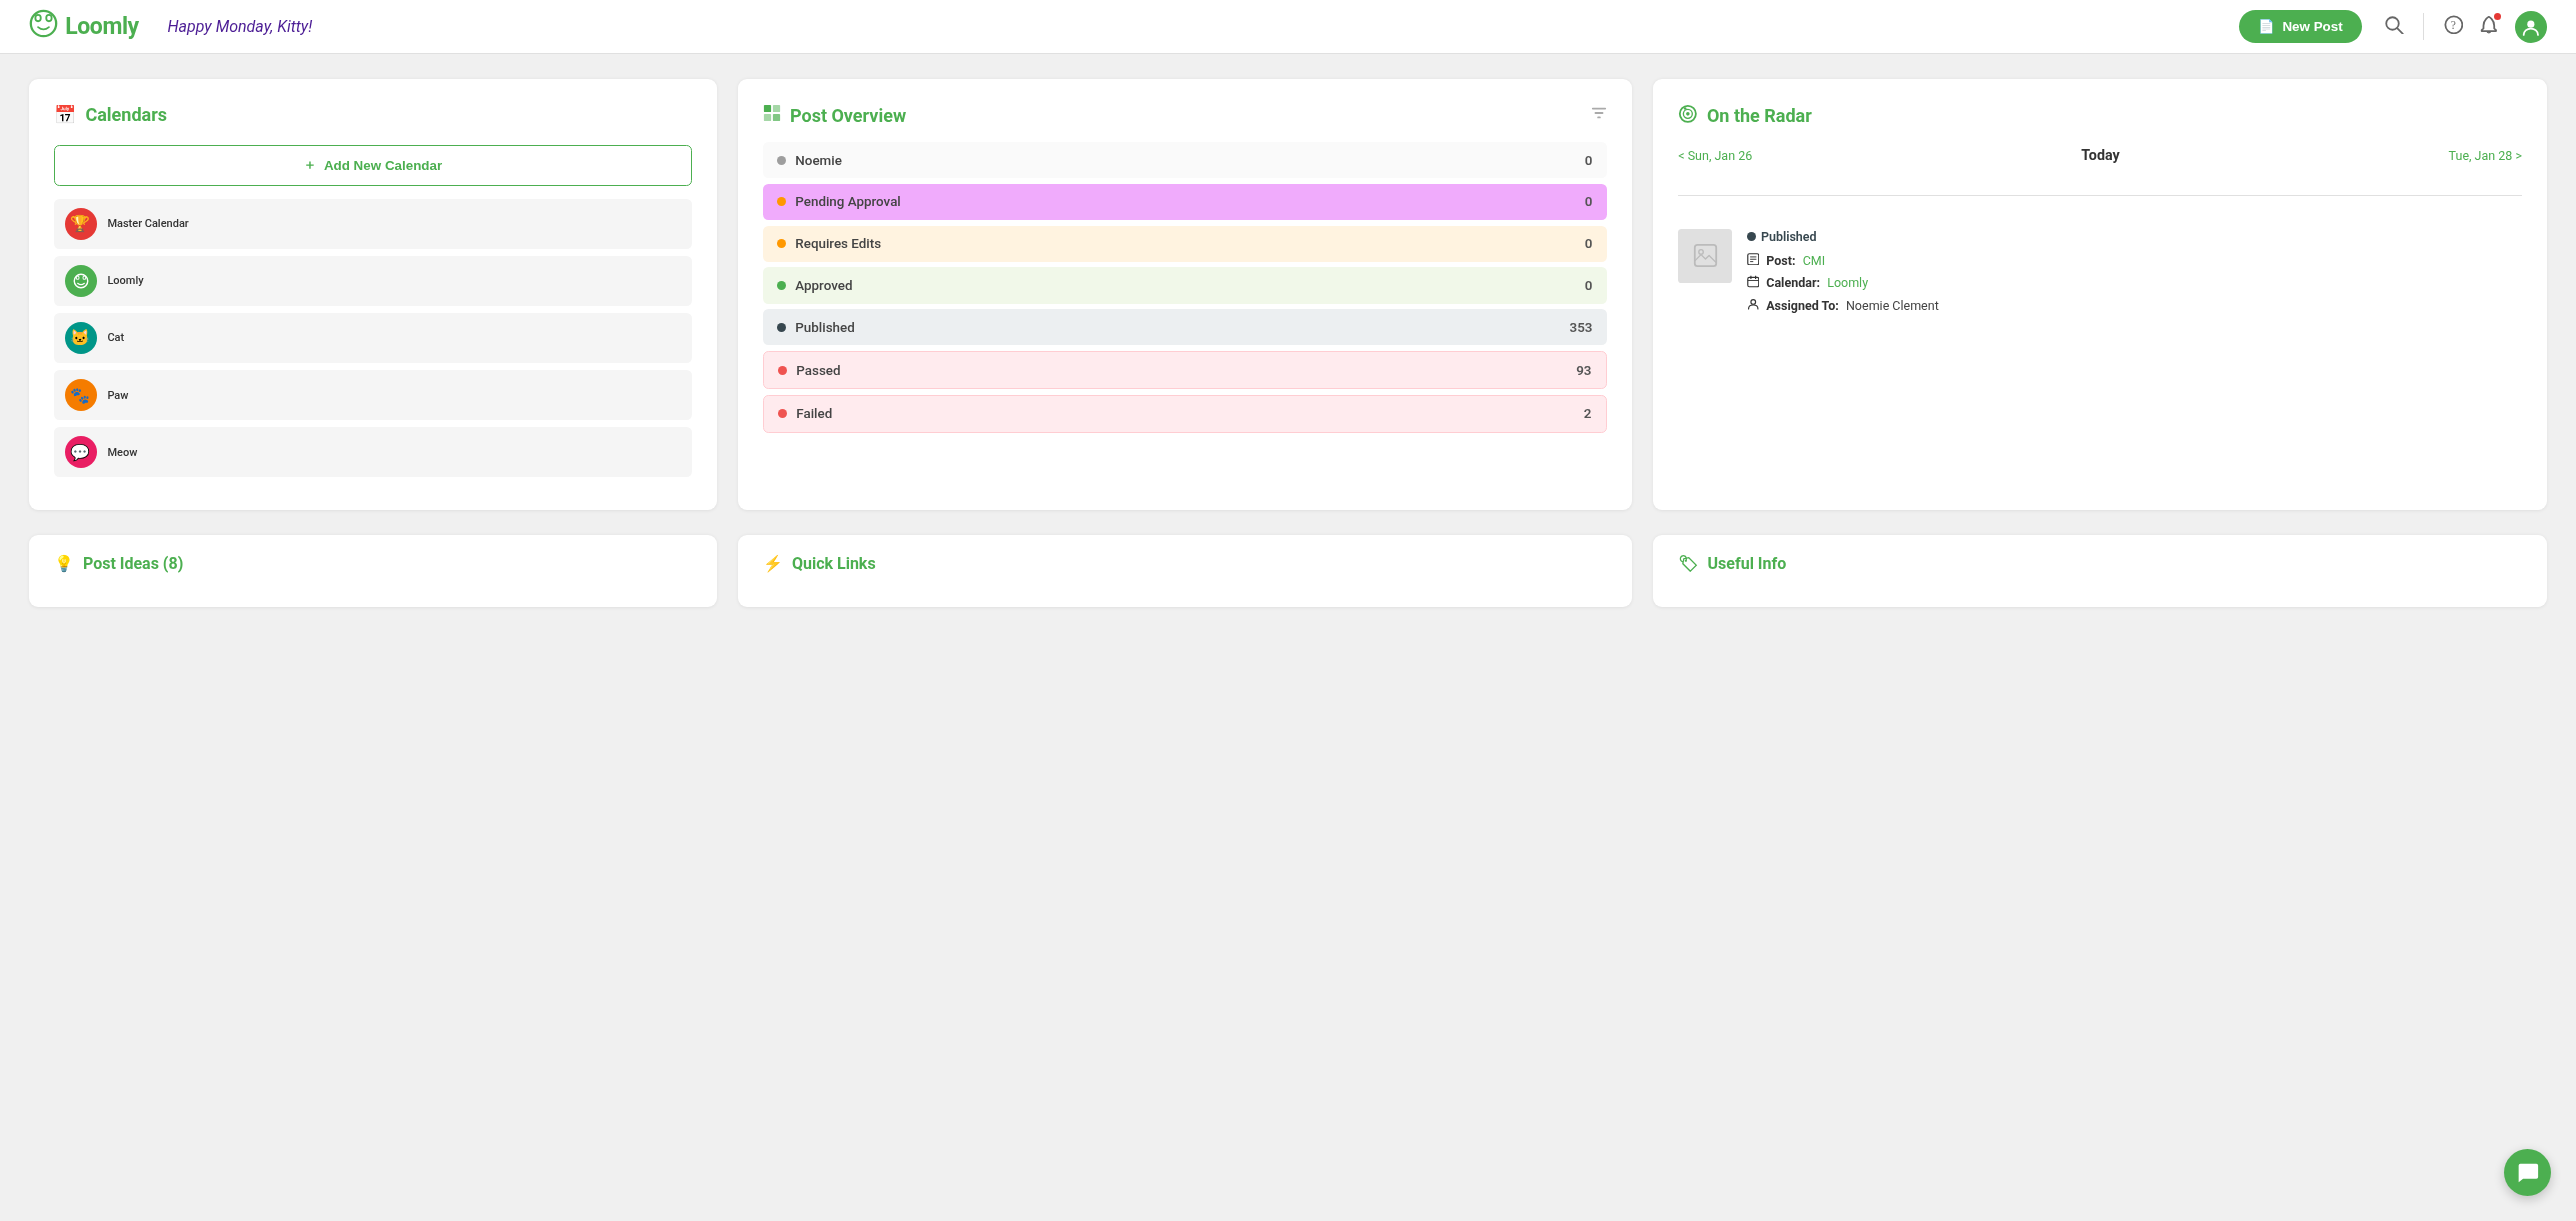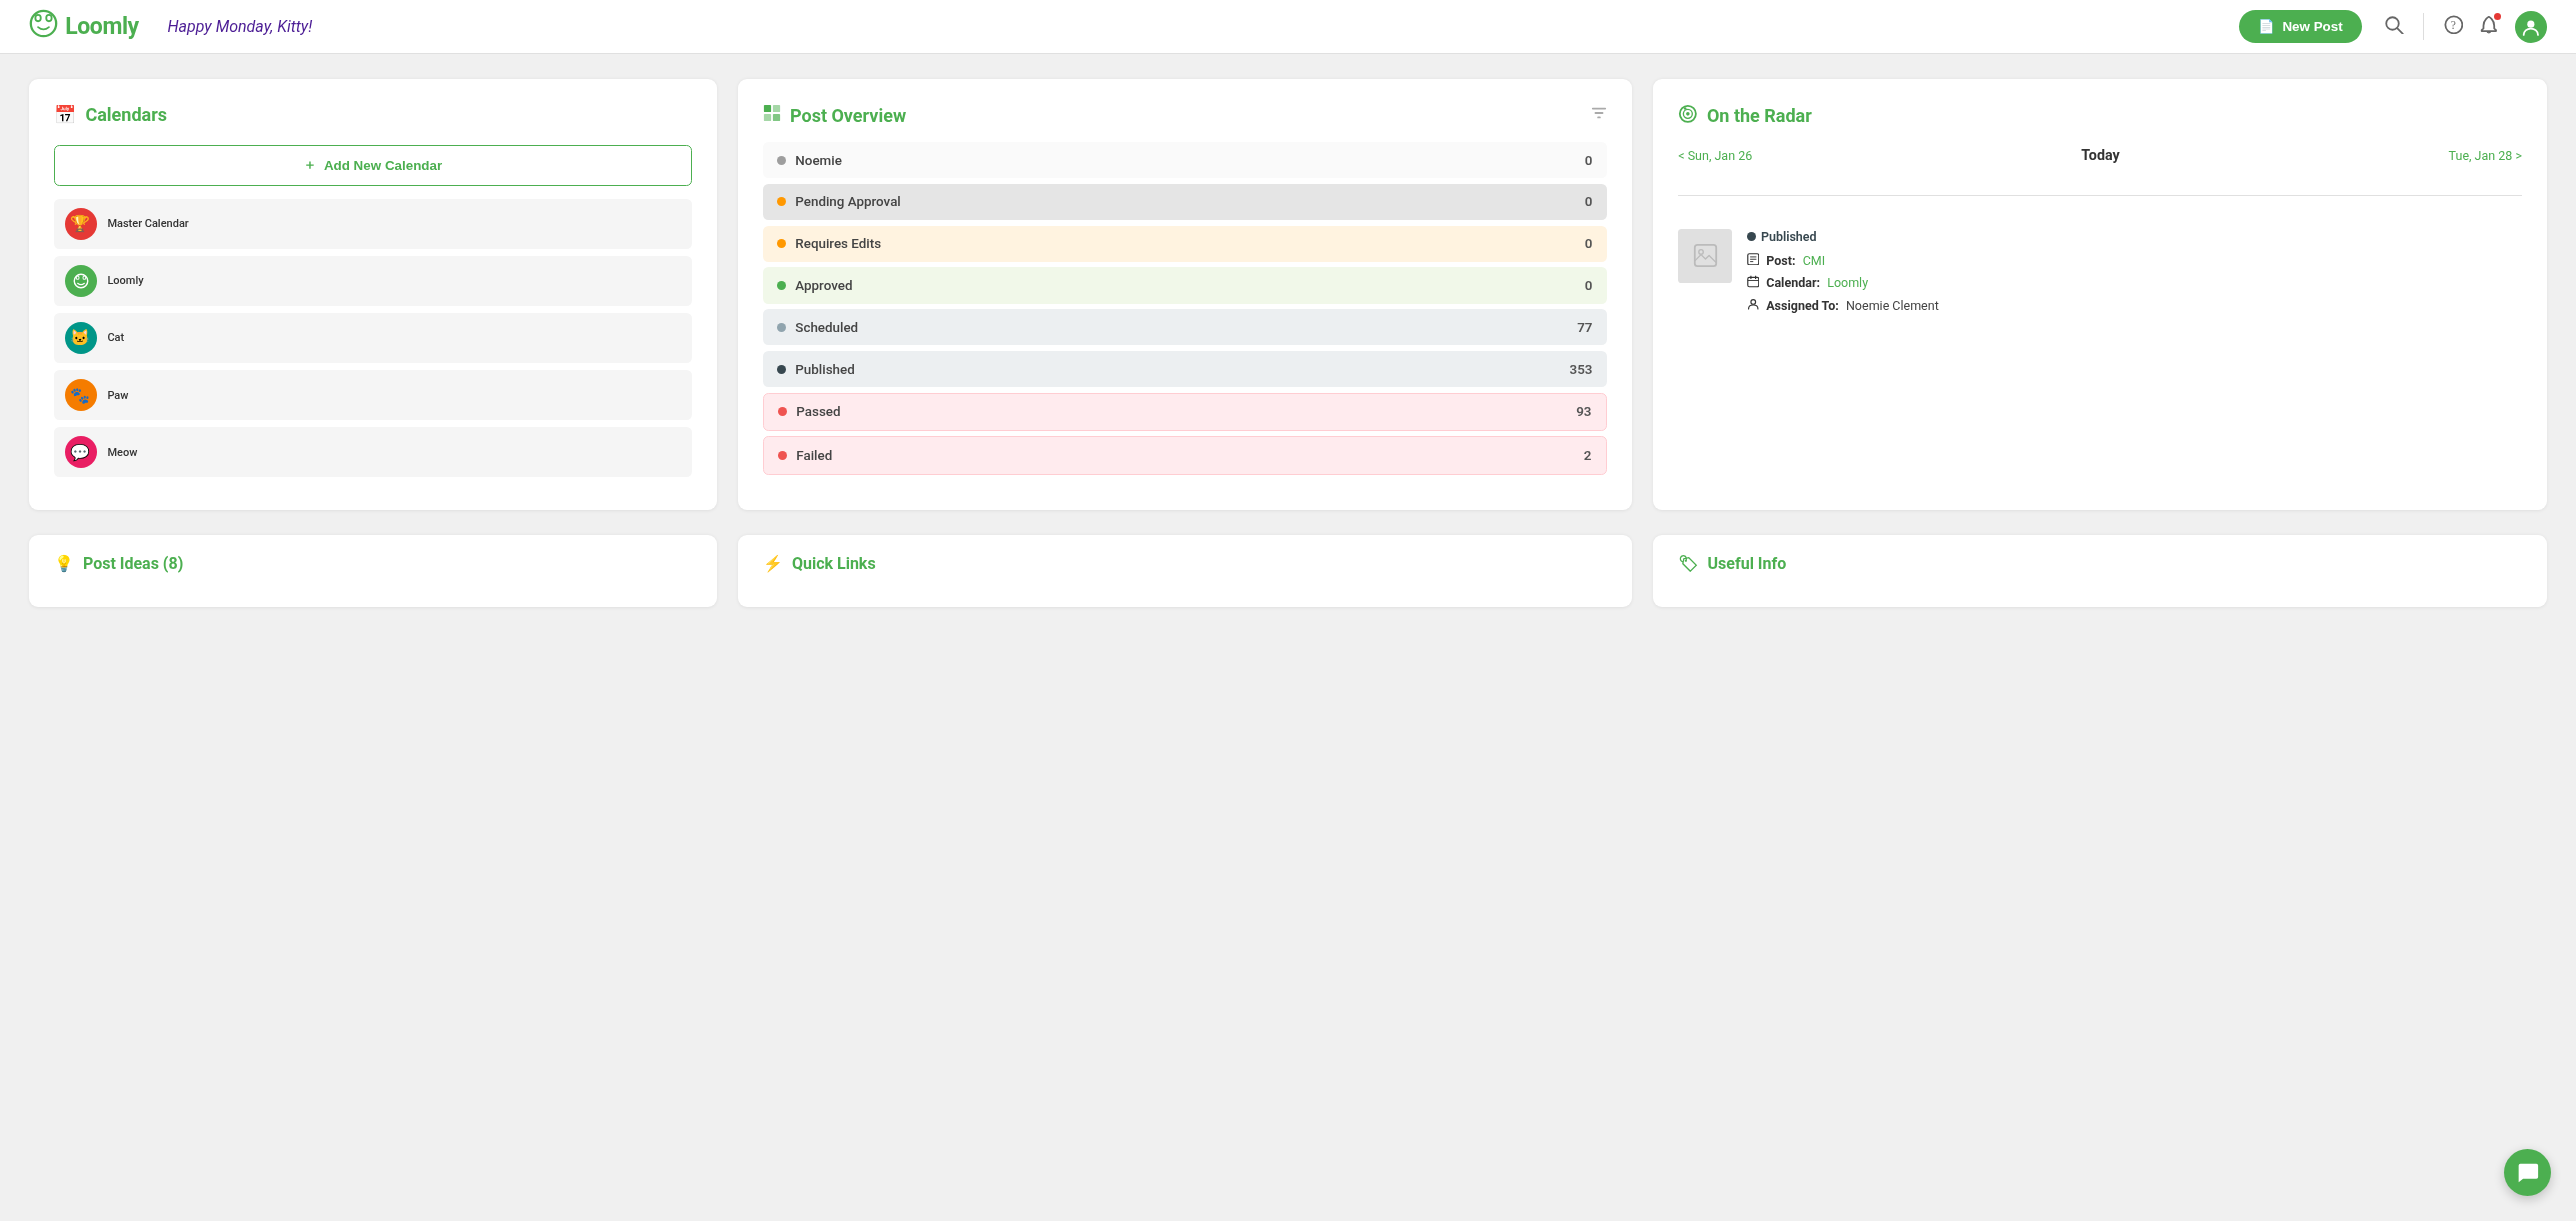--- a/index.html
+++ b/index.html
@@ -212,21 +212,21 @@
       flex-shrink: 0;
     }
     .dot-gray { background: #9e9e9e; }
     .dot-orange { background: #ff9800; }
     .dot-green { background: #4caf50; }
     .dot-blue-gray { background: #90a4ae; }
     .dot-dark-blue { background: #37474f; }
     .dot-red { background: #ef5350; }
 
     .row-draft { background: #fafafa; }
-    .row-pending { background: #e5e5e5; }
+    .row-pending { background: #f0abfc; }
     .row-requires { background: #fff3e0; }
     .row-approved { background: #f1f8e9; }
     .row-scheduled { background: #eceff1; }
     .row-published { background: #eceff1; }
     .row-passed { background: #ffebee; border: 1.3px solid #ffcdd2; }
     .row-failed { background: #ffebee; border: 1.3px solid #ffcdd2; }
 
     
     .radar-nav {
       display: flex;
@@ -481,27 +481,20 @@
         <span>Requires Edits</span>
       </div>
       <span class="post-row-count">0</span>
     </div>
     <div class="post-row row-approved">
       <div class="post-row-left">
         <span class="dot dot-green"></span>
         <span>Approved</span>
       </div>
       <span class="post-row-count">0</span>
-    </div>
-    <div class="post-row row-scheduled">
-      <div class="post-row-left">
-        <span class="dot dot-blue-gray"></span>
-        <span>Scheduled</span>
-      </div>
-      <span class="post-row-count">77</span>
     </div>
     <div class="post-row row-published">
       <div class="post-row-left">
         <span class="dot dot-dark-blue"></span>
         <span>Published</span>
       </div>
       <span class="post-row-count">353</span>
     </div>
     <div class="post-row row-passed">
       <div class="post-row-left">

